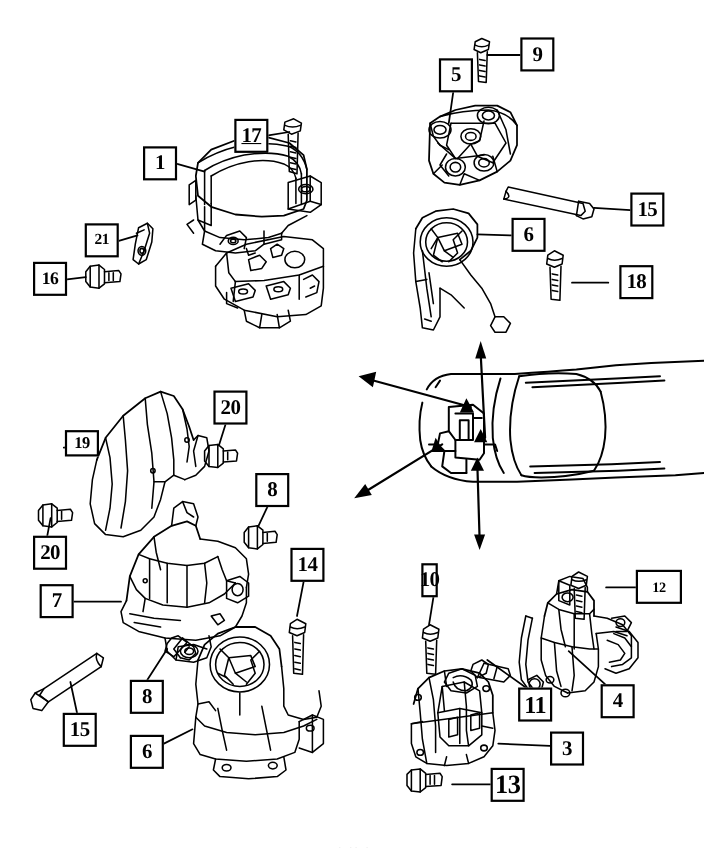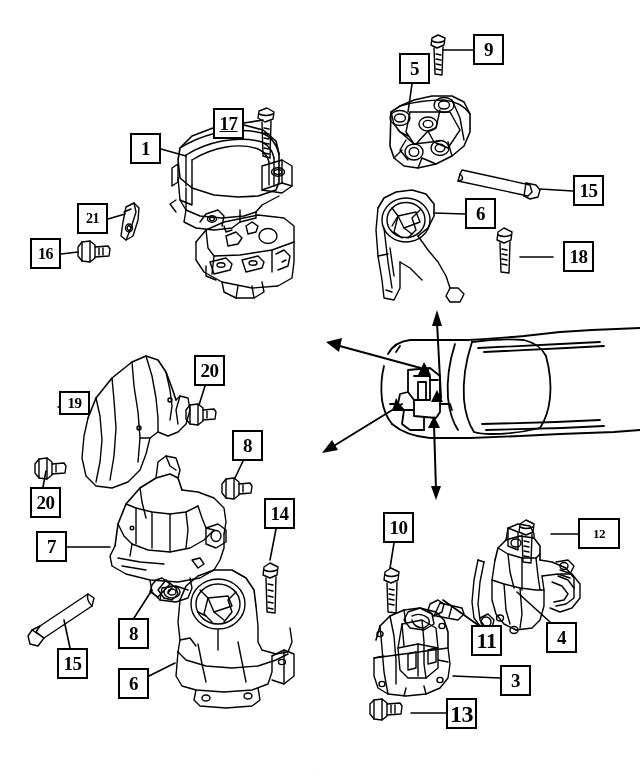--- a/index.html
+++ b/index.html
@@ -538,21 +538,21 @@
       </div>
       <div class="callout-box" style="left: 118px; top: 618px; width: 31px; height: 31px; font-size: 19px;">
         <span class="callout-label">8</span>
       </div>
       <div class="callout-box" style="left: 57px; top: 648px; width: 31px; height: 31px; font-size: 19px;">
         <span class="callout-label">15</span>
       </div>
       <div class="callout-box" style="left: 118px; top: 668px; width: 31px; height: 31px; font-size: 19px;">
         <span class="callout-label">6</span>
       </div>
-      <div class="callout-box" style="left: 383px; top: 512px; width: 31px; height: 31px; font-size: 19px;">
+      <div class="callout-box" style="left: 383px; top: 512px; width: 15px; height: 31px; font-size: 19px;">
         <span class="callout-label">10</span>
       </div>
       <div class="callout-box" style="left: 578px; top: 518px; width: 42px; height: 31px; font-size: 13px;">
         <span class="callout-label">12</span>
       </div>
       <div class="callout-box" style="left: 471px; top: 625px; width: 31px; height: 31px; font-size: 22px;">
         <span class="callout-label">11</span>
       </div>
       <div class="callout-box" style="left: 546px; top: 622px; width: 31px; height: 31px; font-size: 19px;">
         <span class="callout-label">4</span>

